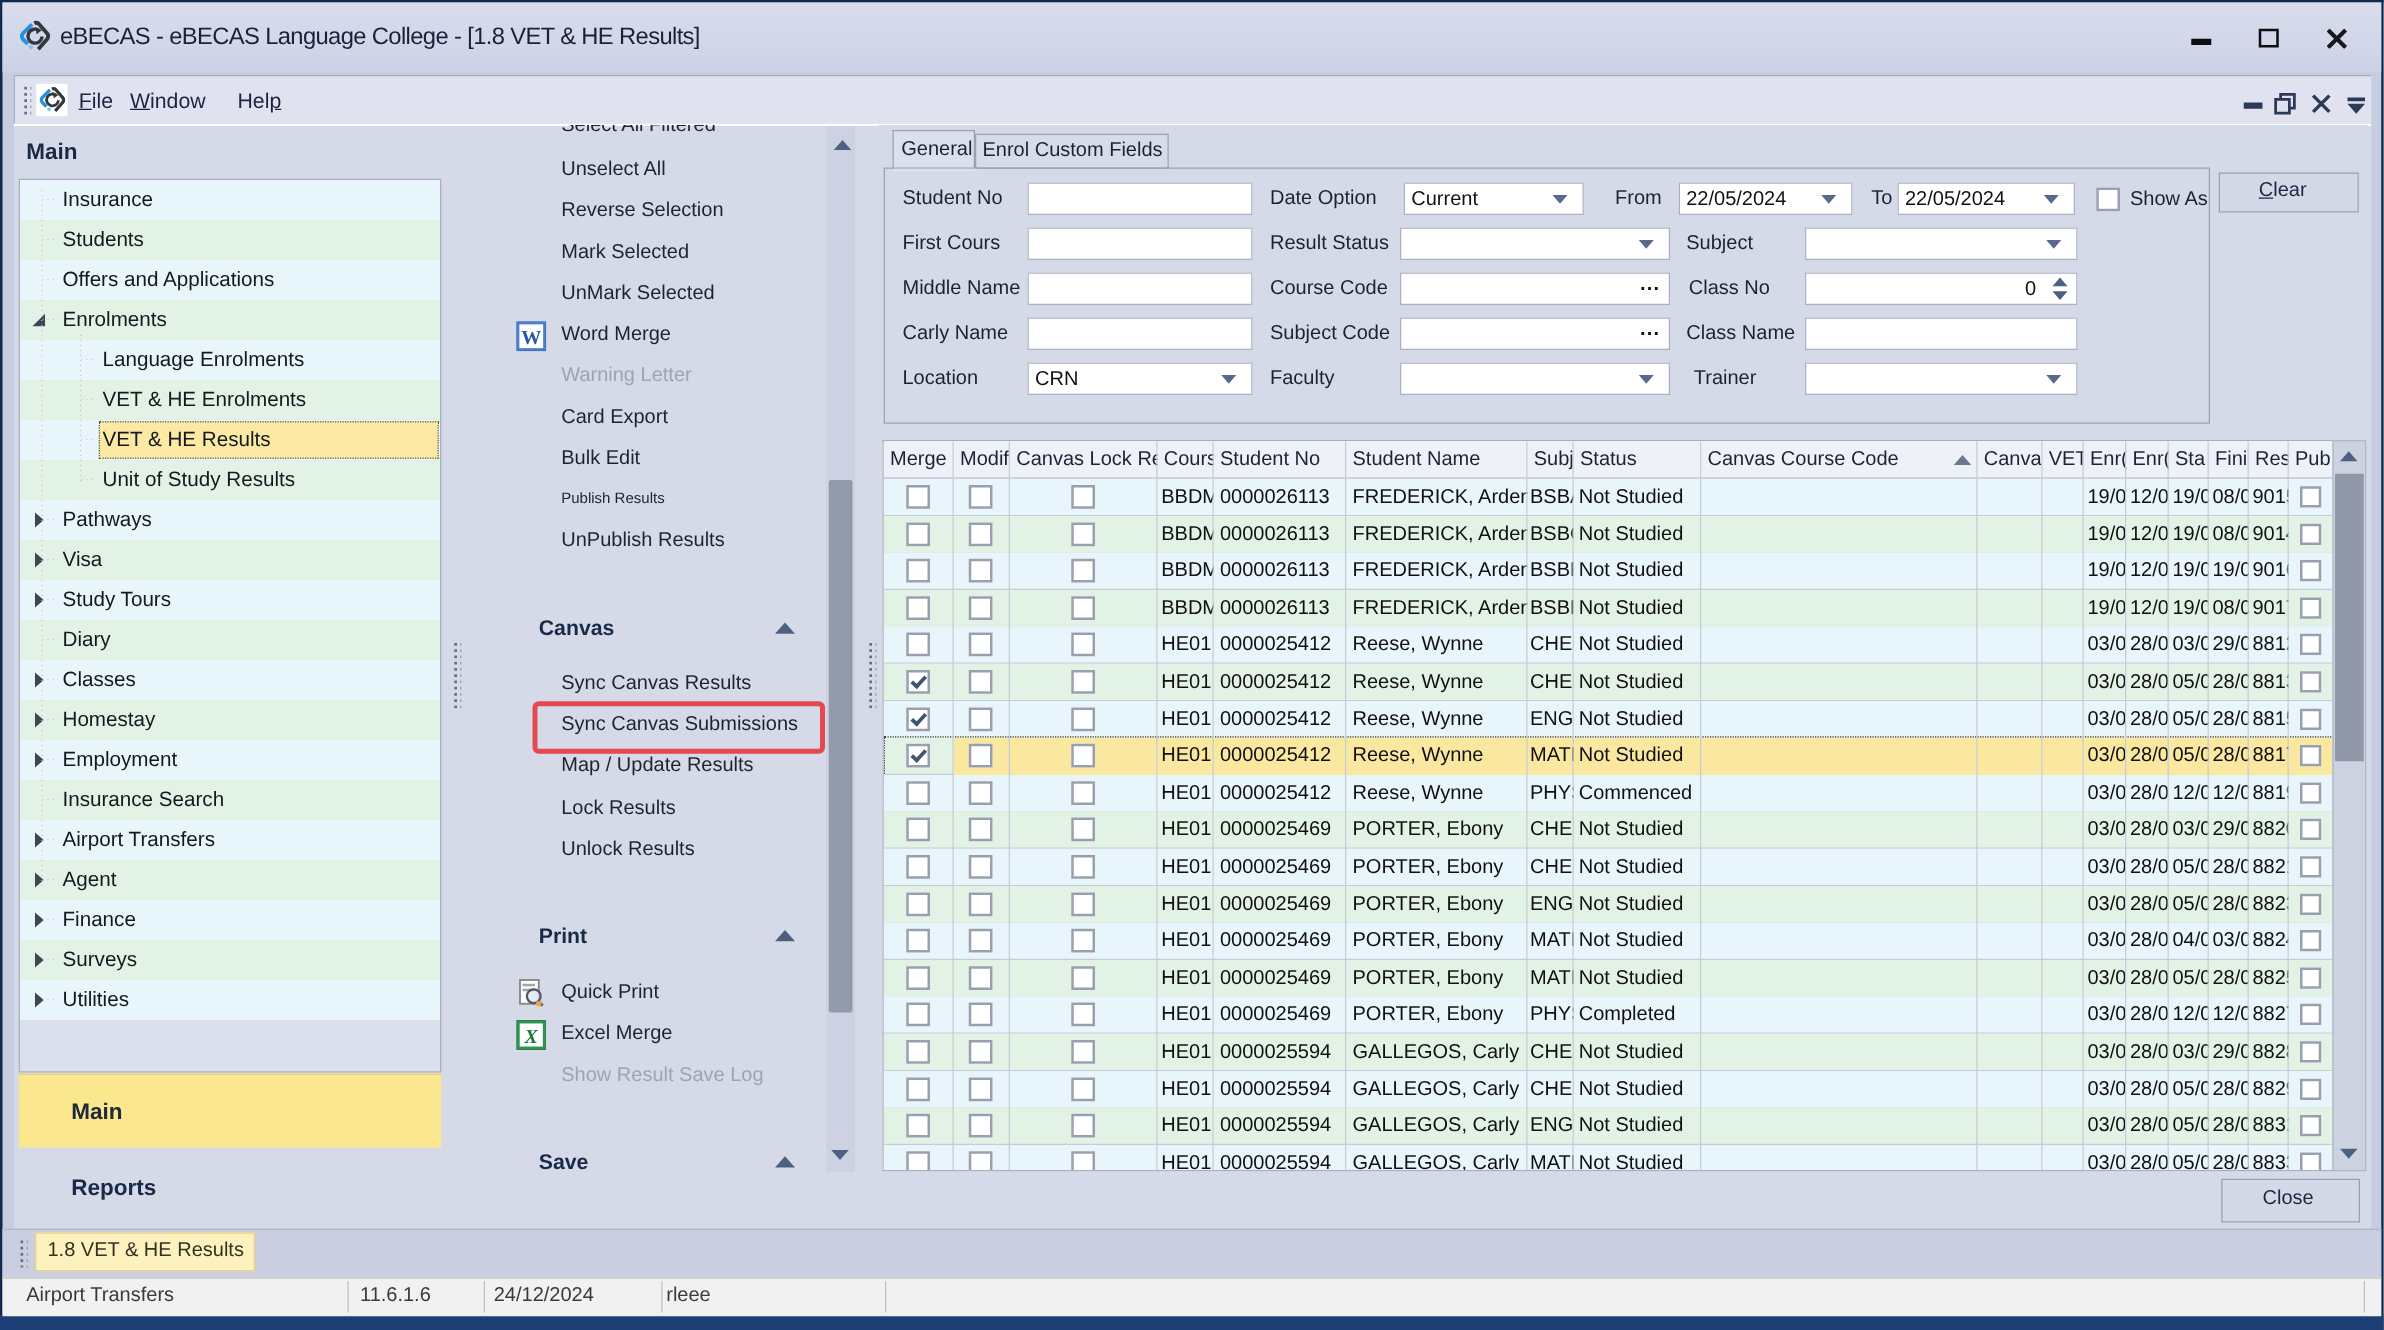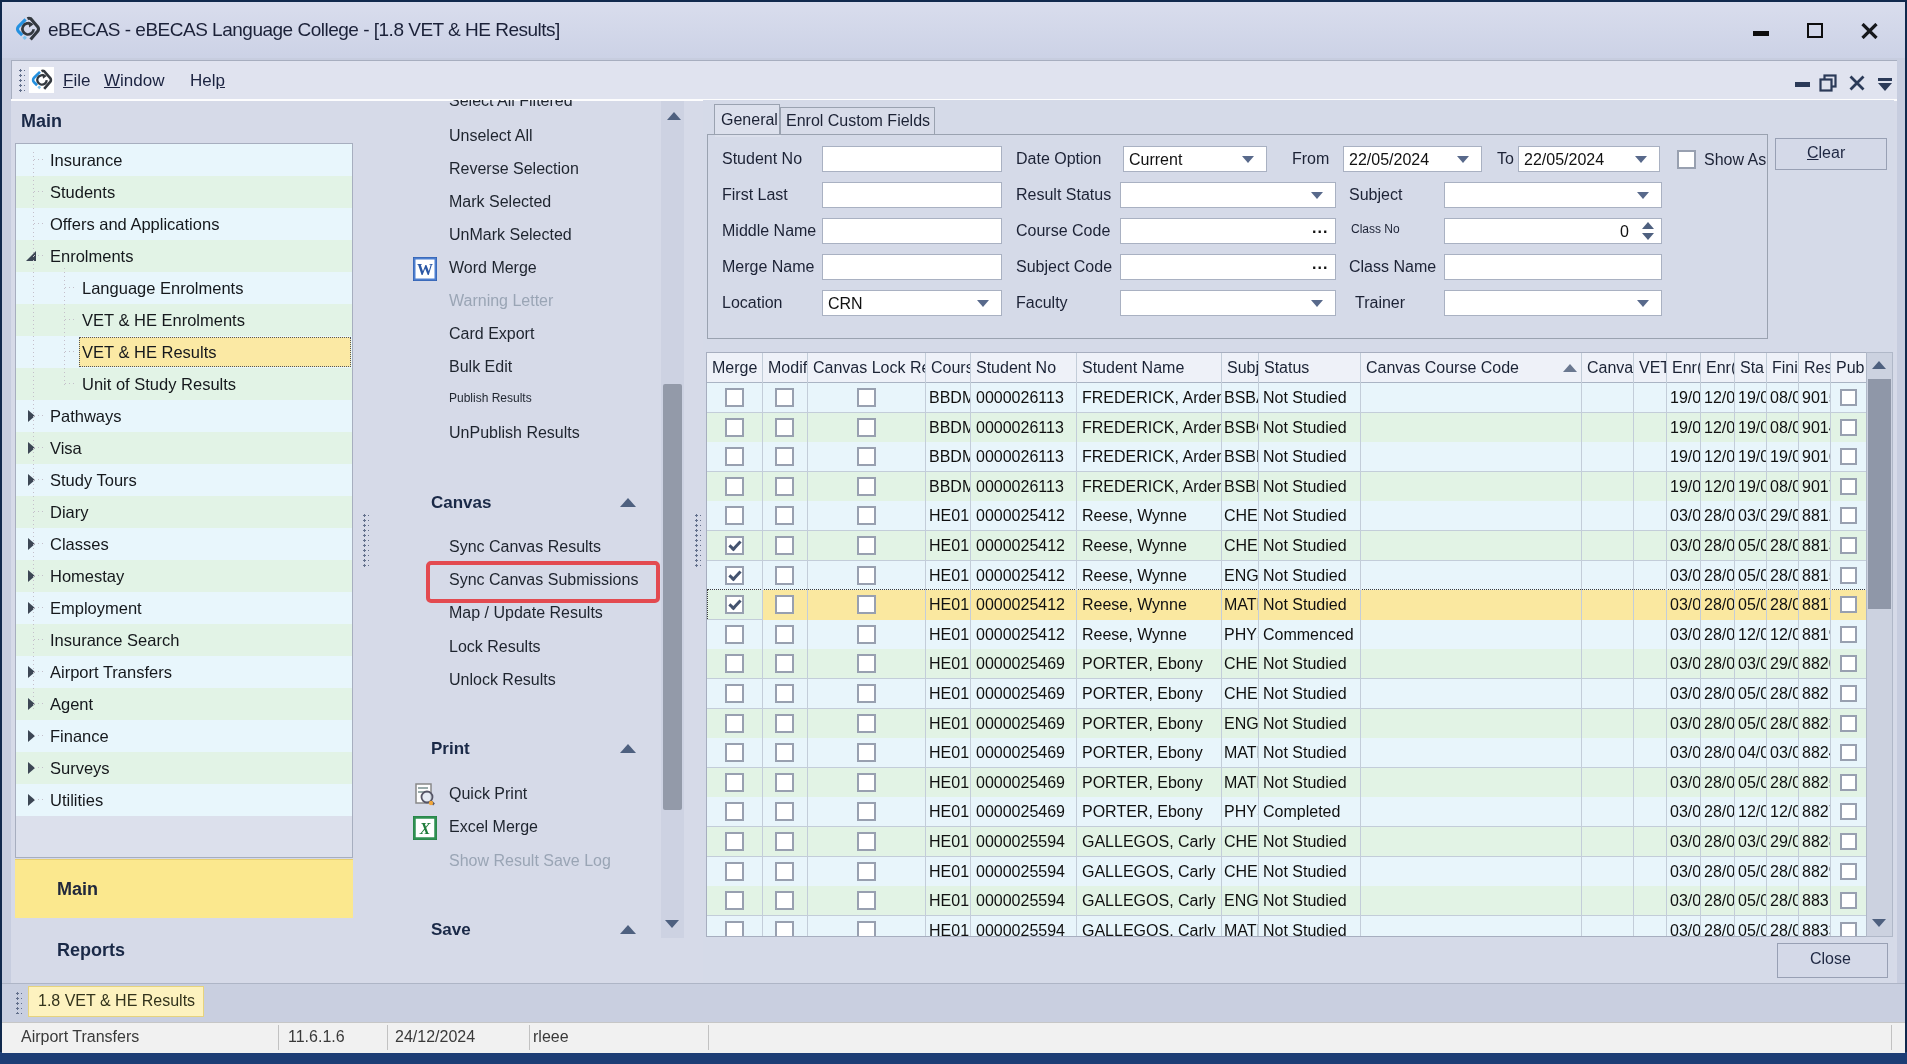--- a/index.html
+++ b/index.html
@@ -218,25 +218,25 @@
 <div class="grip" style="left:693px;top:512px;height:56px"></div>
 <div class="ab" style="left:703px;top:100px;width:1191px;height:883px;background:#d5dae8"></div>
 <div class="ab" style="left:780px;top:107px;width:155px;height:28px;background:#d8dce9;border:1px solid #9aa2b0"></div>
 <div class="txt" style="left:786px;top:113px;font-size:16px;color:#1c2235">Enrol Custom Fields</div>
 <div class="ab" style="left:714px;top:104px;width:66px;height:31px;background:#dce0ec;border:1px solid #9aa2b0;border-bottom:none"></div>
 <div class="txt" style="left:721px;top:112px;font-size:16px;color:#1c2235">General</div>
 <div class="ab" style="left:707px;top:134px;width:1061px;height:205px;border:1px solid #9aa2b0"></div>
 <div class="ab" style="left:715px;top:135px;width:66px;height:2px;background:#dce0ec"></div>
 <div class="txt" style="left:722px;top:151px;font-size:16px;color:#1c2235">Student No</div>
 <div class="inp" style="left:822px;top:146px;width:180px;height:26px"></div>
-<div class="txt" style="left:722px;top:187px;font-size:16px;color:#1c2235">First Last</div>
+<div class="txt" style="left:722px;top:187px;font-size:16px;color:#1c2235">First Cours</div>
 <div class="inp" style="left:822px;top:182px;width:180px;height:26px"></div>
 <div class="txt" style="left:722px;top:223px;font-size:16px;color:#1c2235">Middle Name</div>
 <div class="inp" style="left:822px;top:218px;width:180px;height:26px"></div>
-<div class="txt" style="left:722px;top:259px;font-size:16px;color:#1c2235">Merge Name</div>
+<div class="txt" style="left:722px;top:259px;font-size:16px;color:#1c2235">Carly Name</div>
 <div class="inp" style="left:822px;top:254px;width:180px;height:26px"></div>
 <div class="txt" style="left:722px;top:295px;font-size:16px;color:#1c2235">Location</div>
 <div class="inp" style="left:822px;top:290px;width:180px;height:26px"></div>
 <div class="txt" style="left:828px;top:296px;font-size:16px;color:#111">CRN</div>
 <div class="dd" style="left:977px;top:300px"></div>
 <div class="txt" style="left:1016px;top:151px;font-size:16px;color:#1c2235">Date Option</div>
 <div class="inp" style="left:1123px;top:146px;width:144px;height:26px"></div>
 <div class="txt" style="left:1129px;top:152px;font-size:16px;color:#111">Current</div>
 <div class="dd" style="left:1242px;top:156px"></div>
 <div class="txt" style="left:1016px;top:187px;font-size:16px;color:#1c2235">Result Status</div>
@@ -255,21 +255,21 @@
 <div class="inp" style="left:1343px;top:146px;width:139px;height:26px"></div>
 <div class="txt" style="left:1349px;top:152px;font-size:16px;color:#111">22/05/2024</div>
 <div class="dd" style="left:1457px;top:156px"></div>
 <div class="txt" style="left:1497px;top:151px;font-size:16px;color:#1c2235">To</div>
 <div class="inp" style="left:1518px;top:146px;width:142px;height:26px"></div>
 <div class="txt" style="left:1524px;top:152px;font-size:16px;color:#111">22/05/2024</div>
 <div class="dd" style="left:1635px;top:156px"></div>
 <div class="txt" style="left:1349px;top:187px;font-size:16px;color:#1c2235">Subject</div>
 <div class="inp" style="left:1444px;top:182px;width:218px;height:26px"></div>
 <div class="dd" style="left:1637px;top:192px"></div>
-<div class="txt" style="left:1351px;top:223px;font-size:12px;color:#1c2235">Class No</div>
+<div class="txt" style="left:1351px;top:223px;font-size:16px;color:#1c2235">Class No</div>
 <div class="inp" style="left:1444px;top:218px;width:218px;height:26px"></div>
 <div class="txt" style="left:1620px;top:224px;font-size:16px;color:#111">0</div>
 <div class="up" style="left:1642px;top:222px;border-left-width:6px;border-right-width:6px;border-bottom-width:7px"></div>
 <div class="dn" style="left:1642px;top:233px;border-left-width:6px;border-right-width:6px;border-top-width:7px"></div>
 <div class="txt" style="left:1349px;top:259px;font-size:16px;color:#1c2235">Class Name</div>
 <div class="inp" style="left:1444px;top:254px;width:218px;height:26px"></div>
 <div class="txt" style="left:1355px;top:295px;font-size:16px;color:#1c2235">Trainer</div>
 <div class="inp" style="left:1444px;top:290px;width:218px;height:26px"></div>
 <div class="dd" style="left:1637px;top:300px"></div>
 <div class="cb" style="left:1677px;top:150px"></div>

